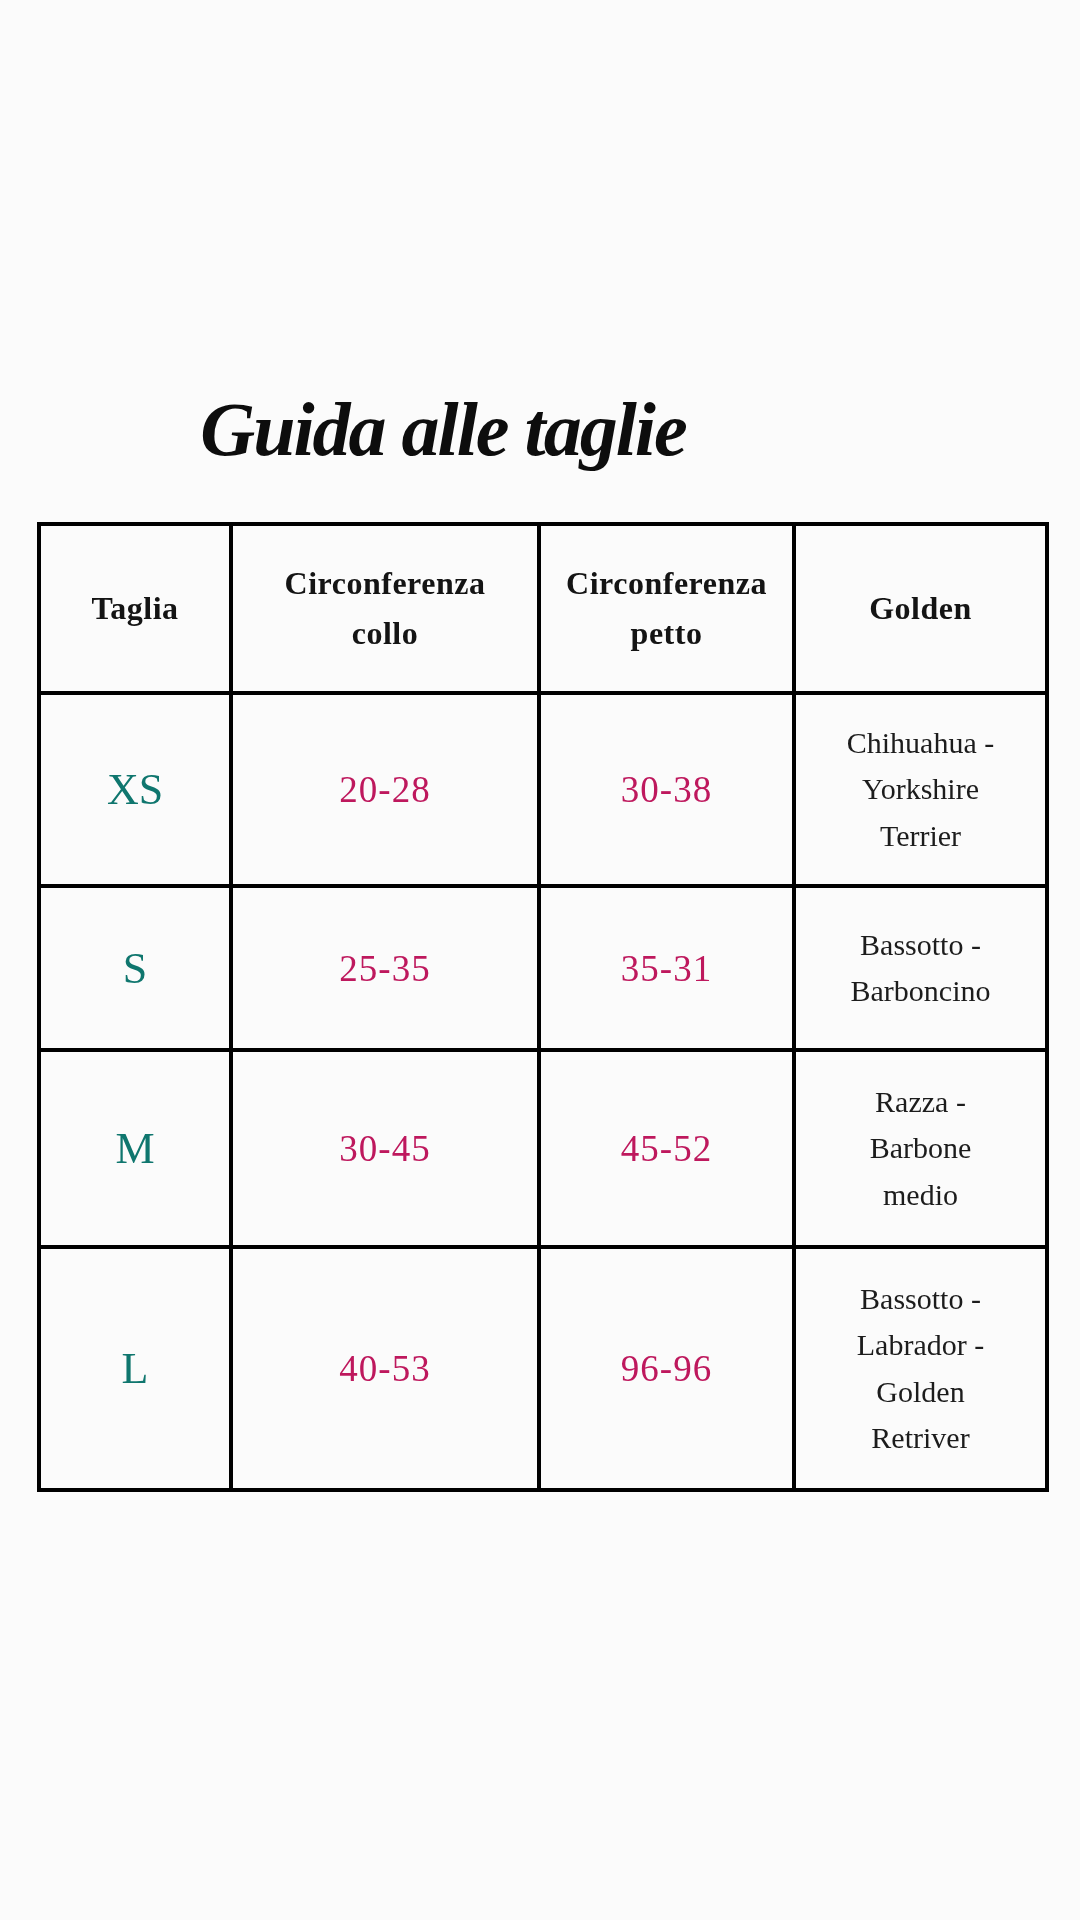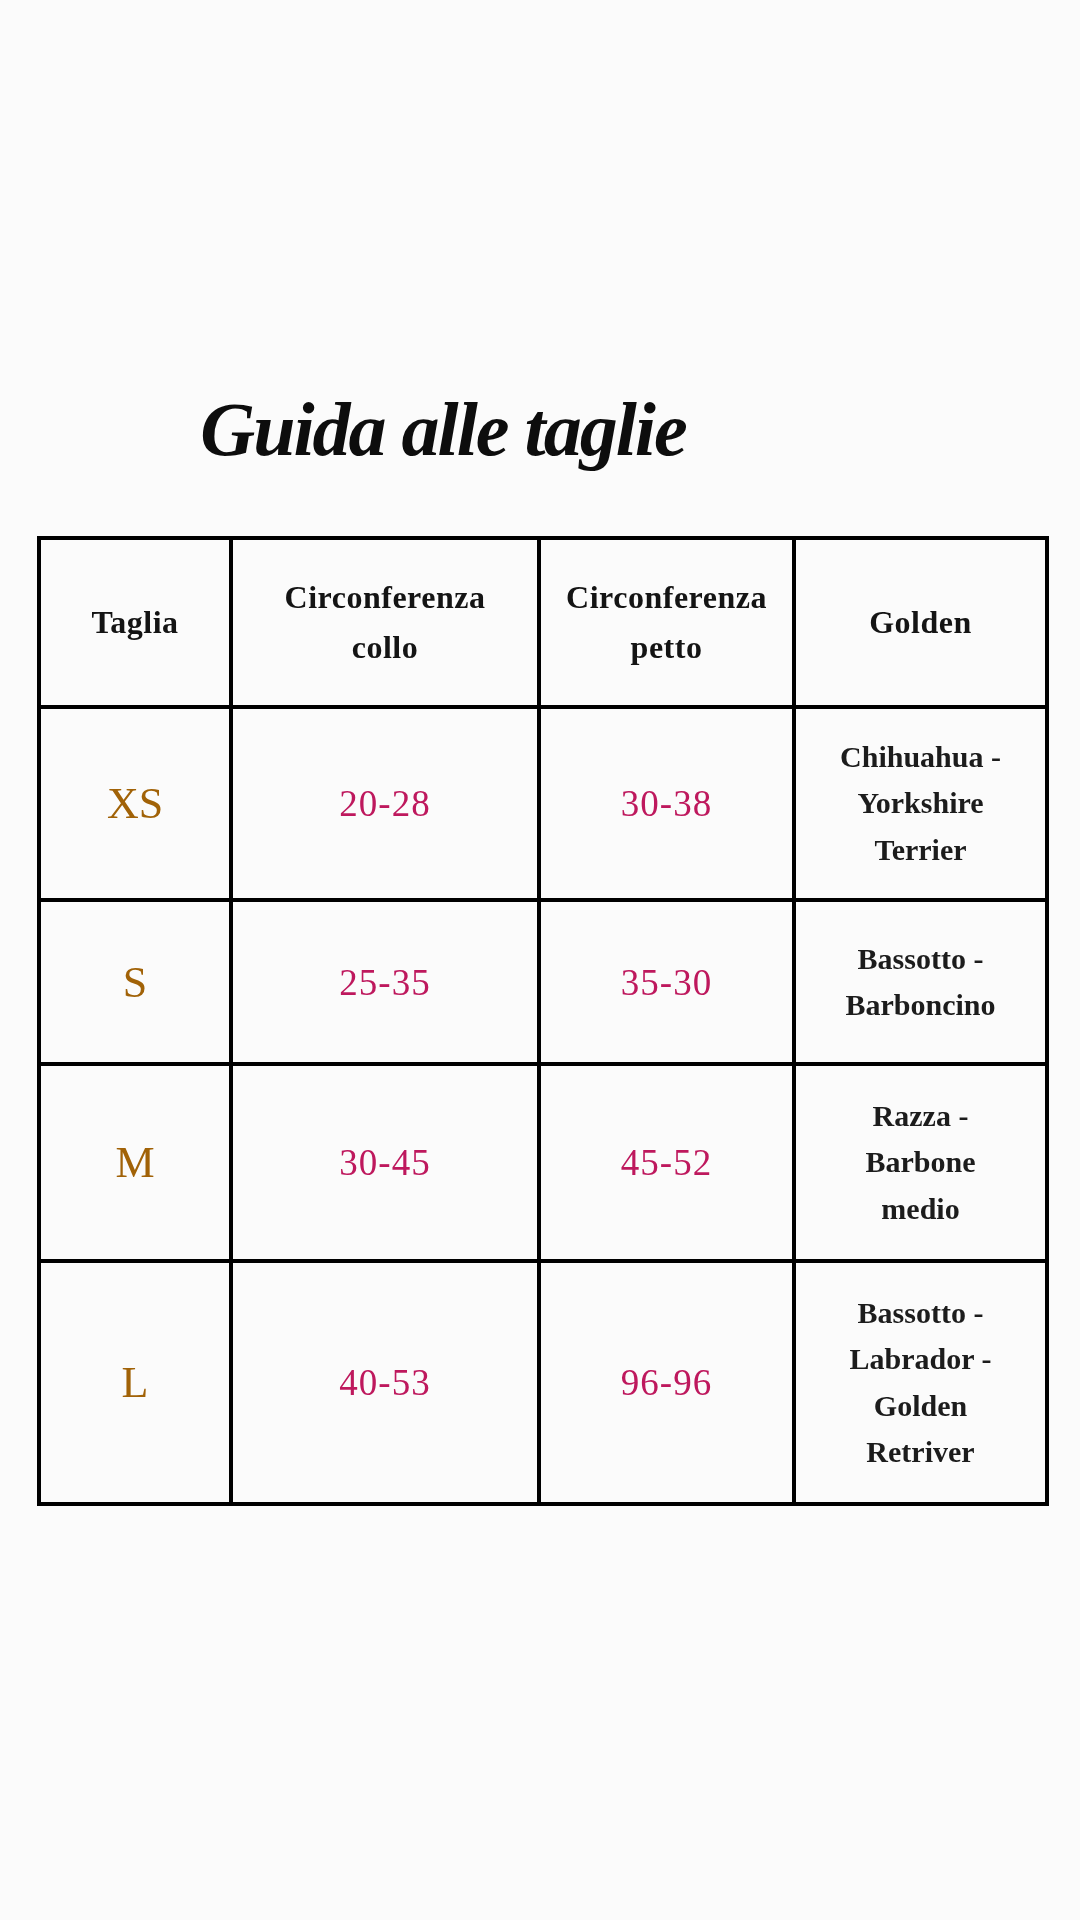--- a/index.html
+++ b/index.html
@@ -29,21 +29,21 @@
     font-style: italic;
     font-weight: 700;
     font-size: 76px;
     letter-spacing: -2px;
     color: #0d0d0d;
     line-height: 1.1;
   }
   table.size-guide {
     position: absolute;
     left: 37px;
-    top: 536px;
+    top: 522px;
     width: 1008px;
     height: 966px;
     border-collapse: collapse;
     table-layout: fixed;
     background: transparent;
   }
   table.size-guide th,
   table.size-guide td {
     border: 4px solid #000000;
     text-align: center;
@@ -55,31 +55,31 @@
   th.hdr {
     font-weight: 700;
     font-size: 32px;
     line-height: 1.55;
     letter-spacing: 0.5px;
     color: #141414;
   }
   td.size-cell {
     font-size: 44px;
     font-weight: 400;
-    color: #a16207;
+    color: #0f766e;
   }
   td.num-cell {
     font-size: 37px;
     font-weight: 400;
     letter-spacing: 1px;
     color: #be185d;
   }
   td.breed-cell {
     font-size: 30px;
-    font-weight: 700;
+    font-weight: 400;
     line-height: 1.55;
     color: #1c1c1c;
   }
   tr.r-header { height: 169px; }
   tr.r-xs { height: 193px; }
   tr.r-s  { height: 164px; }
   tr.r-m  { height: 197px; }
   tr.r-l  { height: 243px; }
 </style>
 </head>
@@ -111,21 +111,21 @@
         <td class="num-cell">20-28</td>
         <td class="num-cell">30-38</td>
         <td class="breed-cell">Chihuahua -
 Yorkshire
 Terrier</td>
       </tr>
 
       <tr class="r-s">
         <td class="size-cell">S</td>
         <td class="num-cell">25-35</td>
-        <td class="num-cell">35-30</td>
+        <td class="num-cell">35-31</td>
         <td class="breed-cell">Bassotto -
 Barboncino</td>
       </tr>
 
       <tr class="r-m">
         <td class="size-cell">M</td>
         <td class="num-cell">30-45</td>
         <td class="num-cell">45-52</td>
         <td class="breed-cell">Razza -
 Barbone

